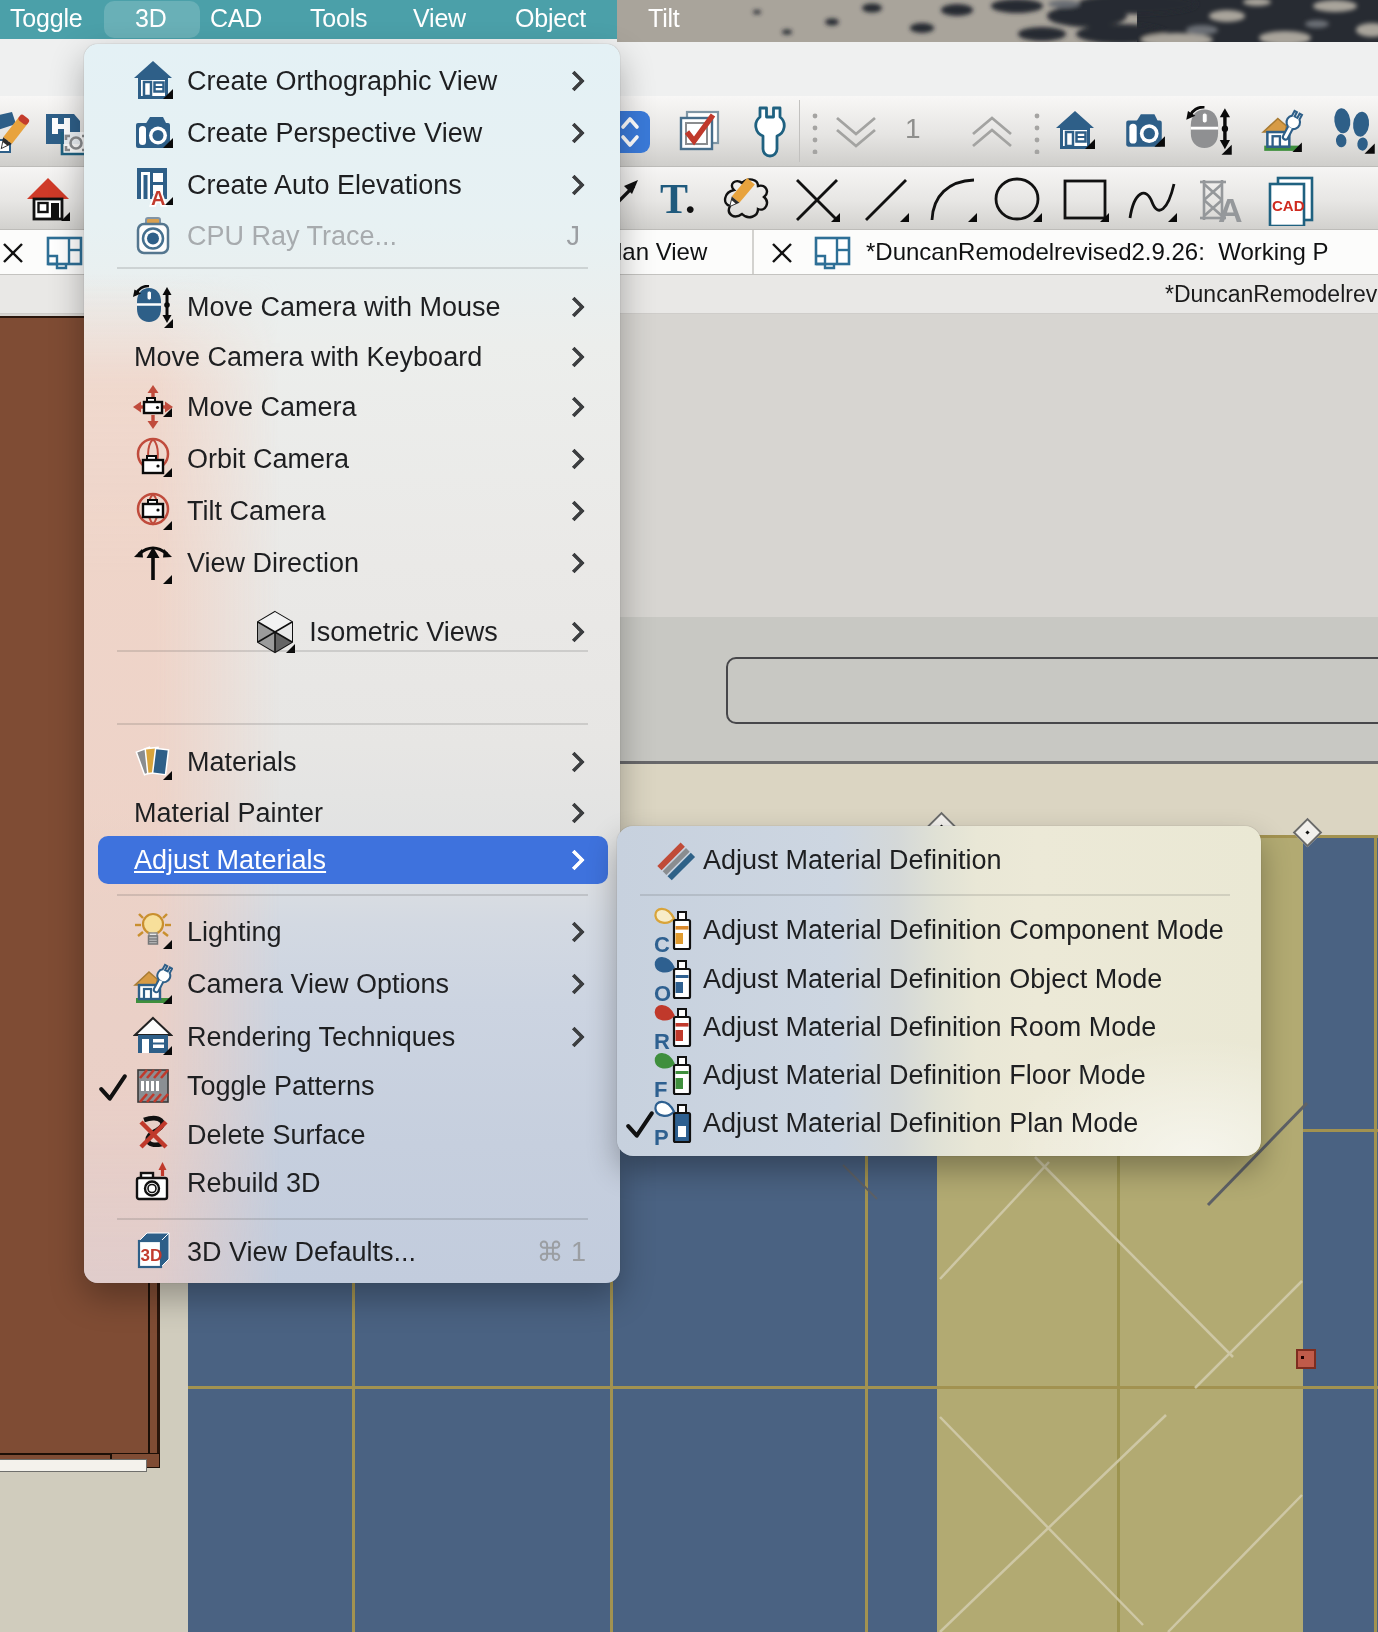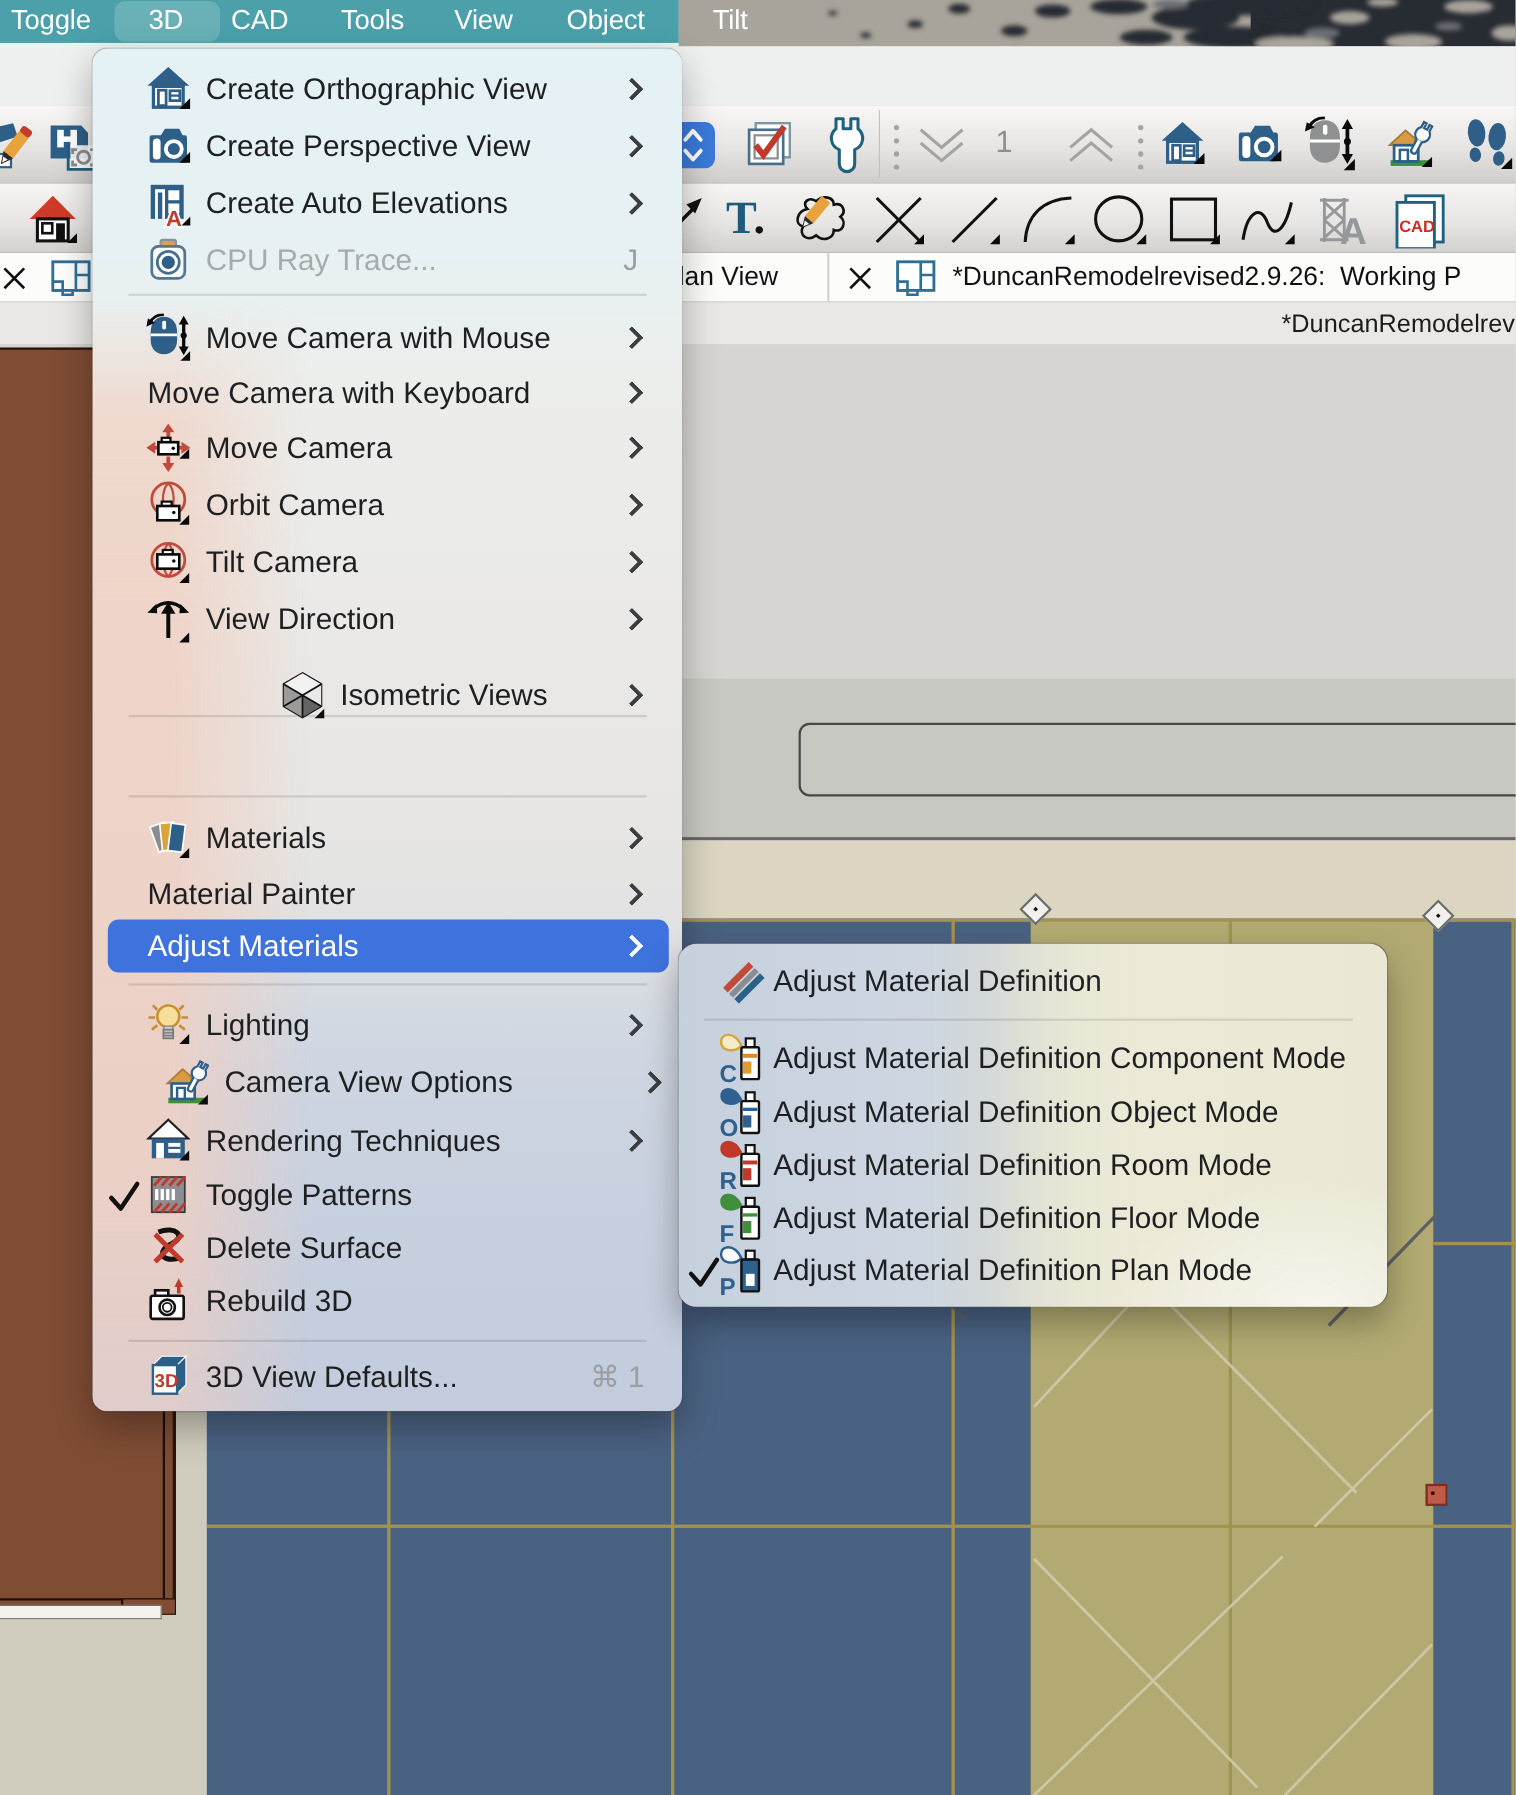--- a/index.html
+++ b/index.html
@@ -40,26 +40,26 @@
  background:linear-gradient(180deg,#e4f1f5 0px,#e7f1f3 180px,#eceeec 300px,#eae9e7 520px,#e7e6e4 700px,#e1e2e2 800px,#d3d9e2 880px,#ccd4e1 960px,#c6cfde 1100px,#c2ccdd 1239px);}
 #menupink{position:absolute;left:0;top:230px;bottom:0;width:200px;
  background:linear-gradient(180deg,rgba(240,211,198,0) 0px,rgba(240,211,198,0.8) 110px,rgba(239,210,197,0.9) 300px,rgba(237,207,196,0.9) 820px,rgba(234,204,197,0.75) 1009px);
  -webkit-mask-image:linear-gradient(90deg,#000 0,#000 72px,rgba(0,0,0,0) 196px);}
 .mi{position:absolute;left:0;width:536px;height:48px;display:flex;align-items:center;color:#1e1f21;font-size:27px;white-space:nowrap;box-sizing:border-box;}
 .mi .ic{width:40px;height:44px;margin-left:49px;margin-right:14px;flex:none;display:flex;align-items:center;justify-content:center;}
 .mi.noic{padding-left:50px;}
 .mi .chev{position:absolute;right:38px;top:50%;width:11px;height:11px;border-top:4px solid #3c3e40;border-right:4px solid #3c3e40;transform:translateY(-50%) rotate(45deg);border-radius:1px;}
 .msep{position:absolute;left:33px;width:471px;height:2px;background:rgba(60,60,60,0.16);}
 #hilite{position:absolute;left:14px;top:792px;width:510px;height:48px;background:#3e72dd;border-radius:10px;}
-.mi.sel{color:#fff;}
+.mi.sel{color:#fff;text-decoration:underline;}
 .mi.sel .chev{border-color:#fff;}
 .mi.dis{color:#a7abae;}
 .short{position:absolute;right:40px;color:#9b9ea2;}
 #submenu{left:617px;top:826px;width:644px;height:330px;border-radius:16px;box-shadow:0 14px 30px rgba(0,0,0,0.3),0 0 1px rgba(70,70,70,0.55);overflow:hidden;
- background:linear-gradient(90deg,#c7d1de 0px,#cdd6e1 220px,#d4d8d8 280px,#e0e1d5 320px,#e9e7d6 360px,#ece9d7 420px,#eae8d4 644px);margin-top:32px;}
+ background:linear-gradient(90deg,#c7d1de 0px,#cdd6e1 220px,#d4d8d8 280px,#e0e1d5 320px,#e9e7d6 360px,#ece9d7 420px,#eae8d4 644px);}
 #submenu .glow{position:absolute;right:0;bottom:0;width:260px;height:120px;background:radial-gradient(ellipse at 75% 100%,rgba(255,255,255,0.55),rgba(255,255,255,0) 70%);}
 .si{position:absolute;left:0;width:644px;height:48px;display:flex;align-items:center;color:#1e1f21;font-size:27px;white-space:nowrap;box-sizing:border-box;}
 .si .ic{width:44px;height:46px;margin-left:37px;margin-right:5px;flex:none;display:flex;align-items:center;justify-content:center;}
 .ssep{position:absolute;left:23px;width:590px;height:2px;background:rgba(60,60,60,0.14);}
 .check{position:absolute;width:28px;height:32px;}
 
 .dia{position:absolute;width:17px;height:17px;background:#f2f0ec;border:2px solid #6b6b69;transform:rotate(45deg);}
 .dia i{position:absolute;left:7px;top:7px;width:3px;height:3px;background:#111;}
 </style></head>
 <body>
@@ -533,21 +533,21 @@
               <line x1="35" y1="26" x2="30" y2="22"></line>
             </g>
             <circle cx="20" cy="14" r="10" fill="#f7df9a" stroke="#c98f2e" stroke-width="2.2"></circle>
             <path d="M16,23 h8 v3 h-8 z" fill="#e8e8e8" stroke="#909194" stroke-width="1.5"></path>
             <rect x="15.5" y="26" width="9" height="8" fill="#b9babb" stroke="#77787a" stroke-width="1.5"></rect>
             <line x1="15.5" y1="29" x2="24.5" y2="29" stroke="#77787a" stroke-width="1.3"></line>
             <line x1="15.5" y1="31.5" x2="24.5" y2="31.5" stroke="#77787a" stroke-width="1.3"></line>
             <polygon points="30,39 39,39 39,30" fill="#0a0a0a"></polygon>
           </svg>
   </span>Lighting<span class="chev"></span></div>
- <div class="mi" style="top:916px;margin-left:17px;"><span class="ic">
+ <div class="mi" style="top:916px;"><span class="ic">
   <svg width="40" height="44" viewBox="0 0 40 44">
             <rect x="3" y="36" width="34" height="5" fill="#3f8f3d"></rect>
             <polygon points="2,23 16,10 24,17 24,23" fill="#d79b45" stroke="#a87b33" stroke-width="1.5"></polygon>
             <rect x="6" y="23" width="21" height="14" fill="#fff" stroke="#2e5f88" stroke-width="2.4"></rect>
             <rect x="11" y="27" width="7" height="10" fill="#fff" stroke="#2e5f88" stroke-width="2.2"></rect>
             <g transform="rotate(28 29 16)">
               <path d="M25.5,3 L25.5,8 A6.5,6.5 0 1 0 33.5,8 L33.5,3 L31,3 L31,7.5 L28,7.5 L28,3 z" fill="#fff" stroke="#2e5f88" stroke-width="2"></path>
               <path d="M27,19 L27,29 A2.5,2.5 0 0 0 32,29 L32,19" fill="#fff" stroke="#2e5f88" stroke-width="2"></path>
             </g>
             <polygon points="30,42 39,42 39,33" fill="#0a0a0a"></polygon>

